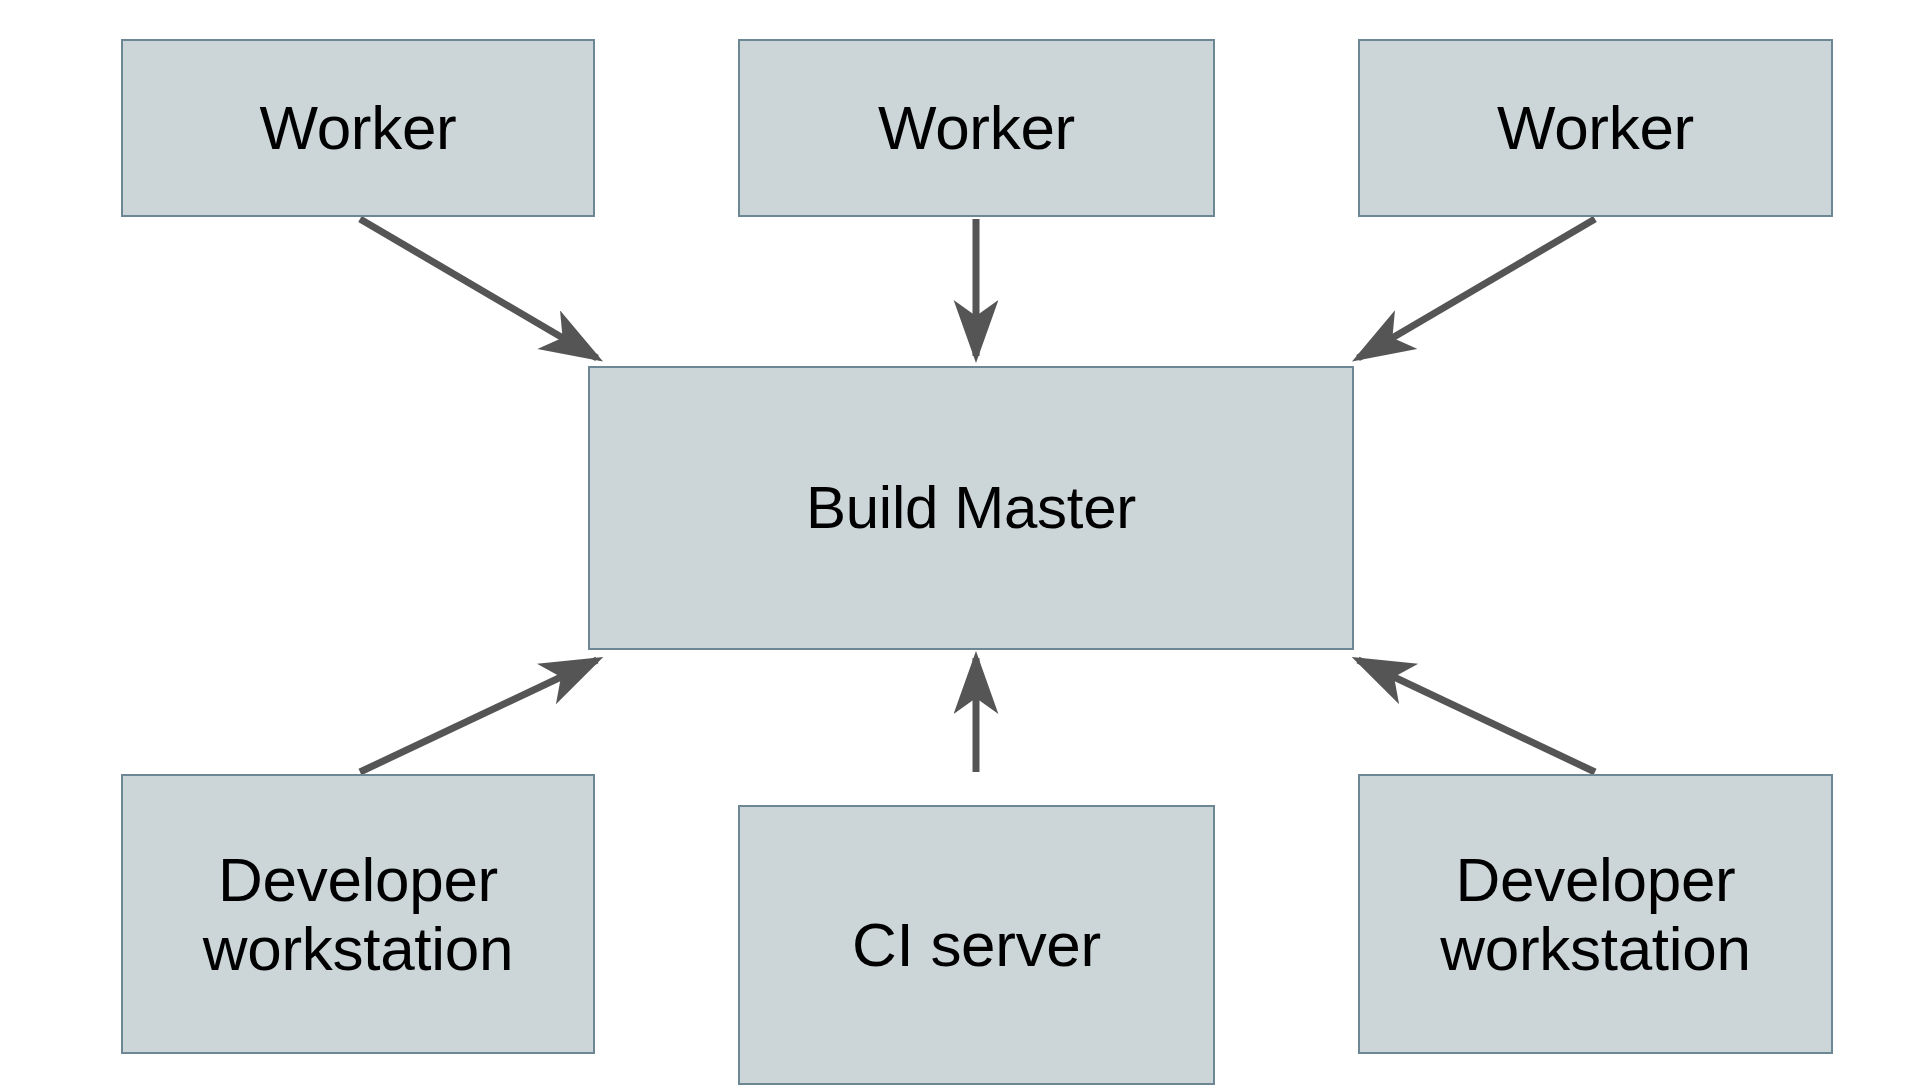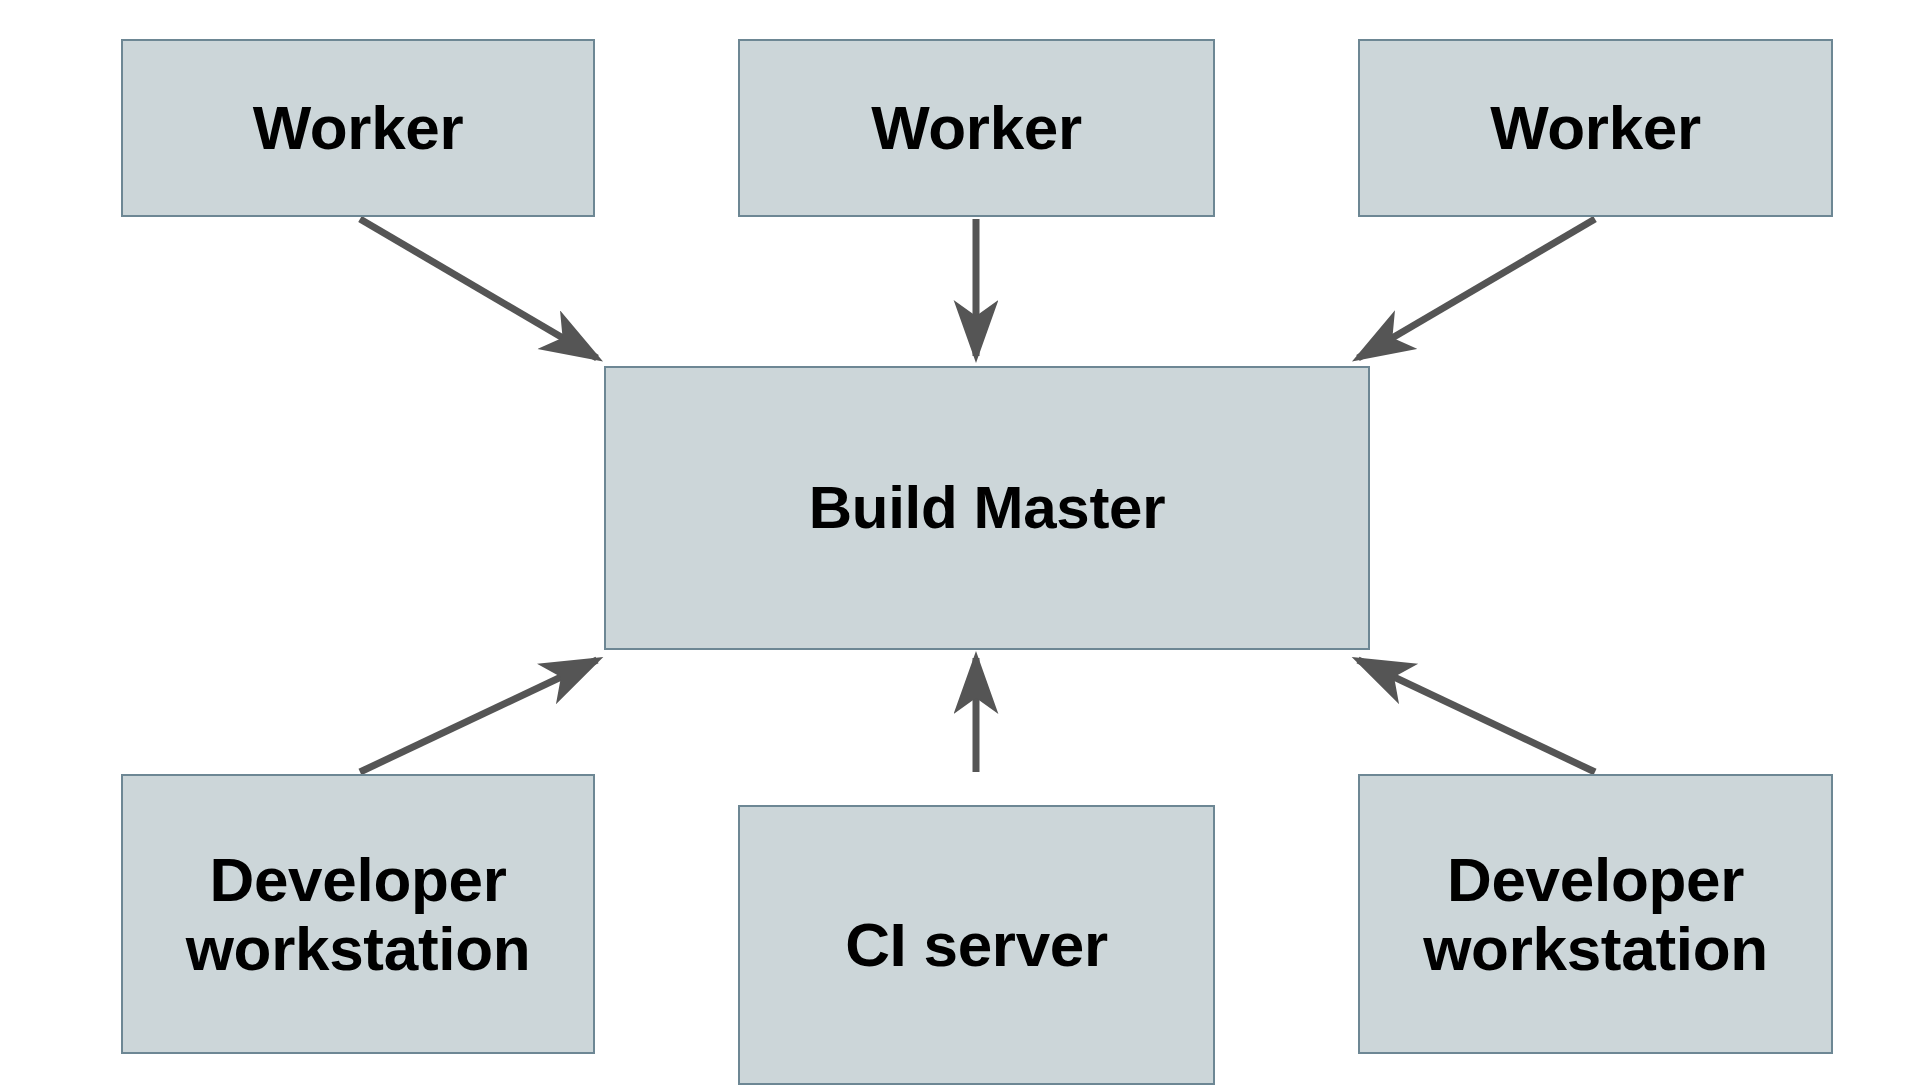--- a/index.html
+++ b/index.html
@@ -33,33 +33,33 @@
     background: #ccd6d9;
     border: 2px solid #6d8794;
     display: flex;
     align-items: center;
     justify-content: center;
     text-align: center;
   }
   .node-label {
     color: #000000;
     font-family: "Liberation Sans", sans-serif;
-    font-weight: 700;
+    font-weight: 400;
     line-height: 1.12;
     white-space: pre-line;
     letter-spacing: -0.3px;
   }
   .size-std  { font-size: 62px; }
   .size-main { font-size: 60px; }
 
   
   #node-worker-1 { left:121px; top:39px;  width:474px; height:178px; }
   #node-worker-2 { left:738px; top:39px;  width:477px; height:178px; }
   #node-worker-3 { left:1358px;top:39px;  width:475px; height:178px; }
-  #node-build-master { left:604px; top:366px; width:766px; height:284px; }
+  #node-build-master { left:588px; top:366px; width:766px; height:284px; }
   #node-dev-ws-left  { left:121px; top:774px; width:474px; height:280px; }
   #node-ci-server    { left:738px; top:774px; width:477px; height:280px;margin-top:31px; }
   #node-dev-ws-right { left:1358px;top:774px; width:475px; height:280px; }
 </style>
 </head>
 <body>
 
 <div id="canvas">
 
   <svg id="edge-layer" viewBox="0 0 1910 1090" width="1910" height="1090" xmlns="http://www.w3.org/2000/svg">

